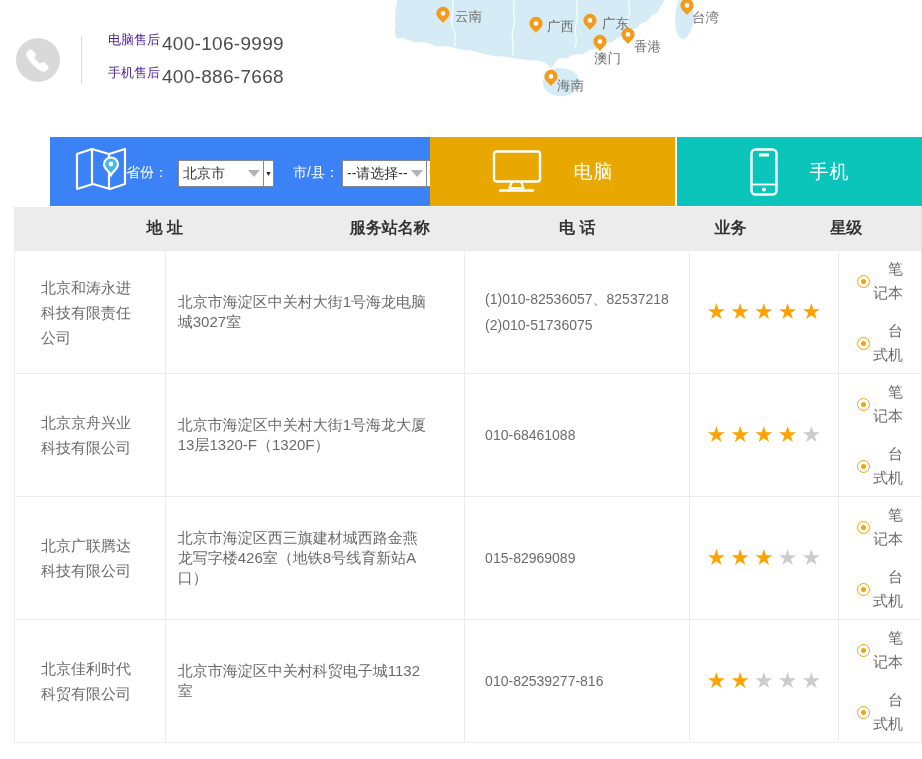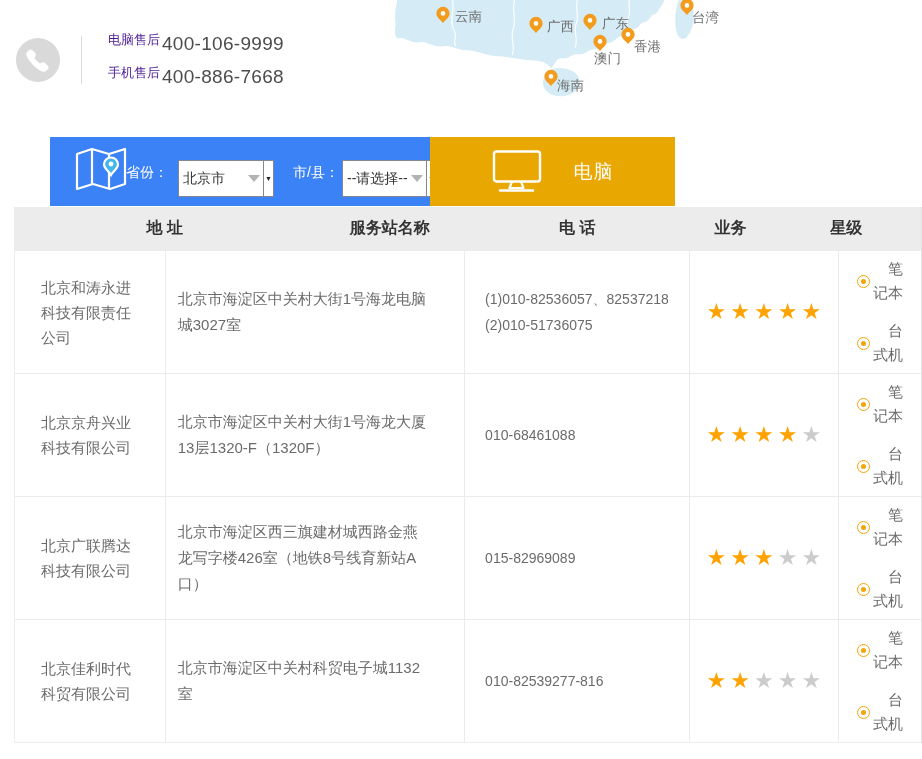--- a/index.html
+++ b/index.html
@@ -20,21 +20,21 @@
   .prov{fill:none;stroke:#ffffff;stroke-width:1.2;opacity:.95;}
   .pin{fill:#f29b1d;}
   .pin-dot{fill:#ffffff;}
   .pin-label{font-size:13.5px;fill:#6e6e6e;}
 
   
   .filter-bar{position:absolute;left:14px;top:137px;width:414px;height:69px;background:#3b82f6;margin-left:36px;}
   .map-icon{position:absolute;left:25px;top:10px;}
   .f-label{position:absolute;top:27px;font-size:14px;color:#fff;white-space:nowrap;}
   #prov-label{left:76px}#city-label{left:243px}
-  .select{position:absolute;top:23px;height:37px;background:#fff;border:1px solid #828790;
+  .select{position:absolute;top:23px;height:27px;background:#fff;border:1px solid #828790;
     box-sizing:border-box;display:flex;align-items:center;cursor:default;}
   #prov-select{left:128px;width:96px;}
   #city-select{left:292px;width:95px;}
   .sel-value{flex:1;font-size:14px;color:#333;padding-left:4px;white-space:nowrap;overflow:hidden;}
   .sel-tri{width:0;height:0;border-left:6px solid transparent;border-right:6px solid transparent;
     border-top:7px solid #b3b3b3;margin-right:3px;}
   .sel-native{width:9px;align-self:stretch;border-left:1px solid #828790;display:flex;
     align-items:center;justify-content:center;font-size:7px;color:#222;}
   .tab{position:absolute;top:137px;width:245px;height:69px;display:flex;align-items:center;
     justify-content:center;gap:32px;cursor:pointer;}
@@ -45,21 +45,21 @@
   
   .stable{position:absolute;left:14px;top:207px;width:908px;box-sizing:border-box;
     border-left:1px solid #ededed;border-right:1px solid #e5e5e5;border-bottom:1px solid #ededed;}
   .thead{display:flex;height:43px;background:#ececec;}
   .th{display:flex;align-items:center;justify-content:center;font-size:16px;font-weight:700;color:#333;}
   .trow{display:flex;height:122px;border-top:1px solid #ebebeb;background:#fff;}
   .tcell{box-sizing:border-box;border-right:1px solid #ebebeb;display:flex;flex-direction:column;
     justify-content:center;font-size:15px;color:#6b6b6b;}
   .c-name{width:151px;}  .c-addr{width:300px;} .c-phone{width:225px;} .c-star{width:150px;} .c-biz{width:82px;border-right:none;}
   .cell-name{padding:0 30px 0 26px;line-height:25px;}
-  .cell-addr{padding:0 32px 0 12px;line-height:26px;}
+  .cell-addr{padding:0 32px 0 12px;line-height:20px;}
   .cell-phone{padding:0 5px 0 20px;line-height:26px;font-size:14px;}
   .cell-star{flex-direction:row;align-items:center;justify-content:center;}
   .star{font-size:22px;line-height:22px;color:#cccccc;margin:0 2px;}
   .star.on{color:#ffa302;}
   .cell-biz{align-items:center;gap:14px;}
   .biz-item{display:flex;align-items:center;}
   .biz-radio{width:11px;height:11px;border:1.6px solid #f5a30a;border-radius:50%;
     display:flex;align-items:center;justify-content:center;margin-right:2px;flex:0 0 auto;background:#fff;}
   .biz-radio .dot{width:5px;height:5px;border-radius:50%;background:#f5a30a;}
   .biz-text{display:flex;flex-direction:column;align-items:flex-end;width:31px;
@@ -154,20 +154,29 @@
   </div>
 
   <div class="tab" id="tab-computer">
     <svg width="50" height="44" viewBox="0 0 50 44">
       <rect x="2" y="1.5" width="46" height="30" rx="2.5" fill="none" stroke="#fff" stroke-width="2.4"></rect>
       <path d="M20,31.5 L17.5,38 L31.5,38 L29,31.5" fill="none" stroke="#fff" stroke-width="2.2" stroke-linejoin="round"></path>
       <path d="M8,40.5 L41,40.5" stroke="#fff" stroke-width="2.4" stroke-linecap="round"></path>
     </svg>
     <span class="tab-label">电脑</span>
   </div>
+  <div class="tab" id="tab-phone">
+    <svg width="28" height="48" viewBox="0 0 28 48">
+      <rect x="1.5" y="1.5" width="25" height="45" rx="4" fill="none" stroke="#fff" stroke-width="2.4"></rect>
+      <path d="M9,7 L19,7" stroke="#fff" stroke-width="3"></path>
+      <path d="M2,36.5 L26,36.5" stroke="#fff" stroke-width="1.8"></path>
+      <circle cx="14" cy="41.5" r="1.9" fill="#fff"></circle>
+    </svg>
+    <span class="tab-label">手机</span>
+  </div>
 
   <div class="stable">
     <div class="thead">
       <div class="th c-addr">地 址</div>
       <div class="th c-name">服务站名称</div>
       <div class="th c-phone">电 话</div>
       <div class="th c-biz">业务</div>
       <div class="th c-star">星级</div>
     </div>
     <div>

